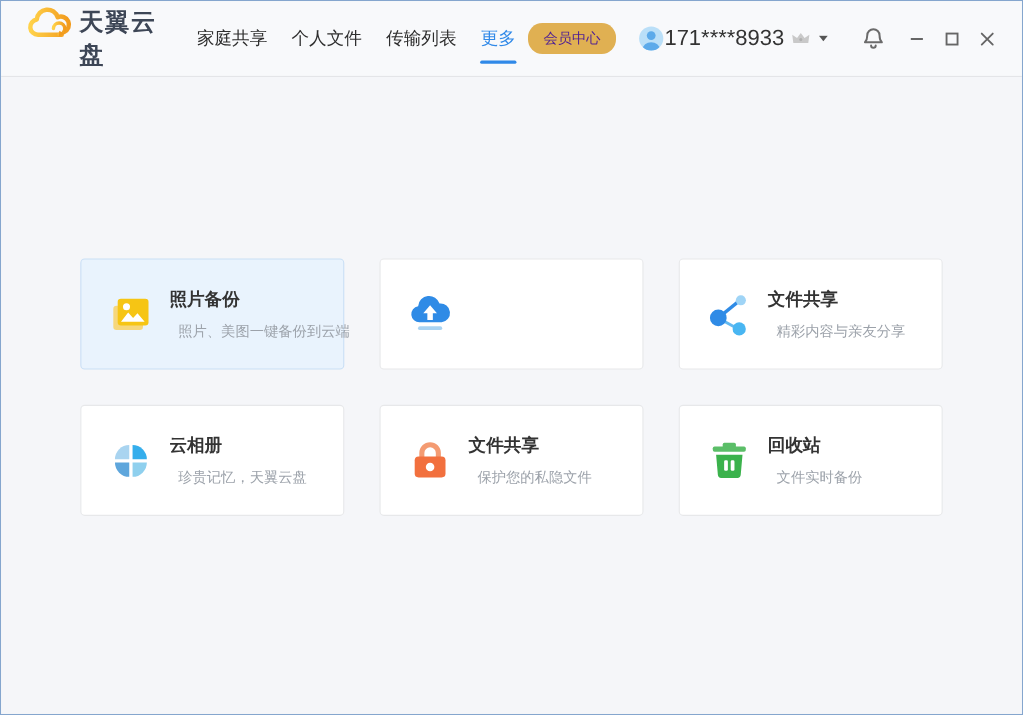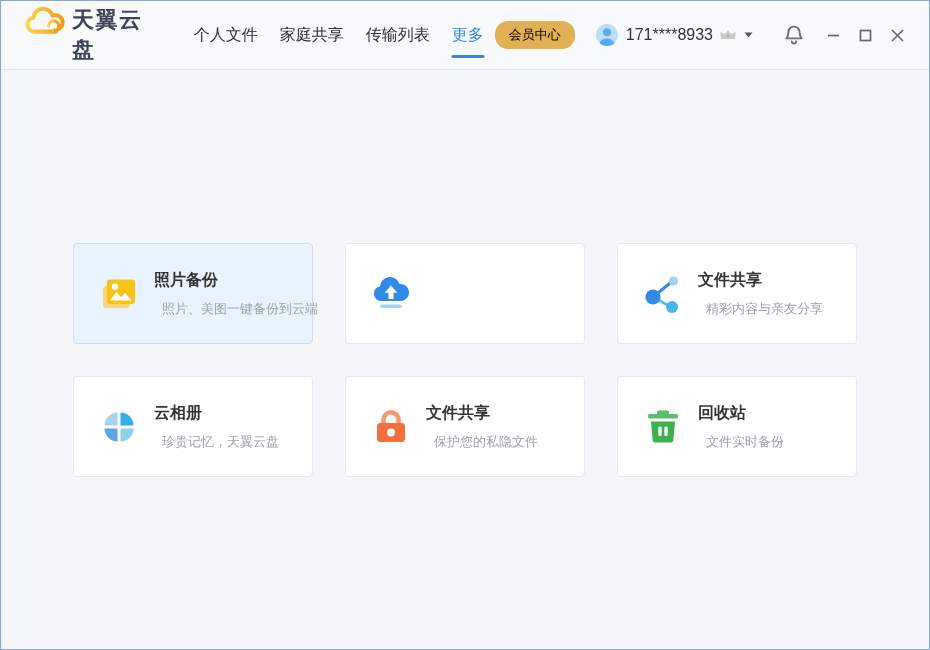--- a/index.html
+++ b/index.html
@@ -29,39 +29,39 @@
     font-size:16px;color:#2E2E2E;cursor:pointer;position:relative;
     display:flex;align-items:center;padding:0 11px;white-space:nowrap;
   }
   .nav-item.active{color:#3089E8;align-items:center;}
   .nav-item.active::after{
     content:"";position:absolute;left:50%;transform:translateX(-50%);
     bottom:11px;width:33px;height:3px;background:#3089E8;border-radius:2px;
   }
   .header-right{margin-left:auto;display:flex;align-items:center;}
   .vip-btn{
-    background:#E0B052;color:#000000;font-size:13px;
+    background:#E0B052;color:#4c1d95;font-size:13px;
     padding:5px 14px;border-radius:13px;cursor:pointer;white-space:nowrap;
     border:none;font-family:inherit;
   }
   .user{display:flex;align-items:center;margin-left:20px;cursor:pointer;}
   .avatar{width:24px;height:24px;display:block;}
-  .phone{font-size:16px;color:#333;margin-left:7px;}
+  .phone{font-size:20px;color:#333;}
   .crown{margin-left:6px;display:flex;align-items:center;}
   .caret{margin-left:7px;display:flex;align-items:center;}
   .bell{margin-left:26px;width:30px;height:30px;display:flex;align-items:center;justify-content:center;cursor:pointer;}
   .win-controls{display:flex;align-items:center;margin-left:8px;}
   .win-btn{
     width:32px;height:30px;display:flex;align-items:center;justify-content:center;
     cursor:pointer;background:transparent;border:none;
   }
   
   .content{flex:1;position:relative;background:#F5F6F9;}
   .grid{
-    position:absolute;left:72px;top:173px;
+    position:absolute;left:72px;top:165px;
     display:grid;grid-template-columns:repeat(3,240px);
     grid-auto-rows:101px;column-gap:32px;row-gap:32px;
   }
   .card{
     background:#FFFFFF;border:1px solid #E7E8EA;border-radius:4px;
     box-sizing:border-box;display:flex;align-items:center;
     padding-left:22px;cursor:pointer;
   }
   .card.highlighted{background:#E9F3FD;border-color:#C9DFF5;}
   .card-icon{width:46px;height:46px;flex-shrink:0;}
@@ -88,24 +88,24 @@
           <path d="M36 28.5 H12.5 a7.6 7.6 0 0 1-1.2-15.1 10.6 10.6 0 0 1 20.7-2.2 7.8 7.8 0 0 1 6.4 14.5" fill="none" stroke="url(#lg)" stroke-width="4.4" stroke-linecap="round" stroke-linejoin="round"></path>
           <path d="M27.8 22.4 a5.6 5.6 0 1 1 5.6 5.6" fill="none" stroke="url(#lg)" stroke-width="3.4" stroke-linecap="round"></path>
           <path d="M33.6 24.4 l5 3.2 -5.5 2.8 z" fill="#F29B1D"></path>
         </svg>
       </span>
       <span class="logo-text">天翼云盘</span>
     </div>
 
     <div class="nav">
       <div class="nav-item">
+          <span>家庭共享</span>
+        </div>
+      <div class="nav-item">
           <span>个人文件</span>
-        </div>
-      <div class="nav-item">
-          <span>家庭共享</span>
         </div>
       <div class="nav-item">
           <span>传输列表</span>
         </div>
       <div class="nav-item active">
           <span>更多</span>
         </div>
     </div>
 
     <div class="header-right">

